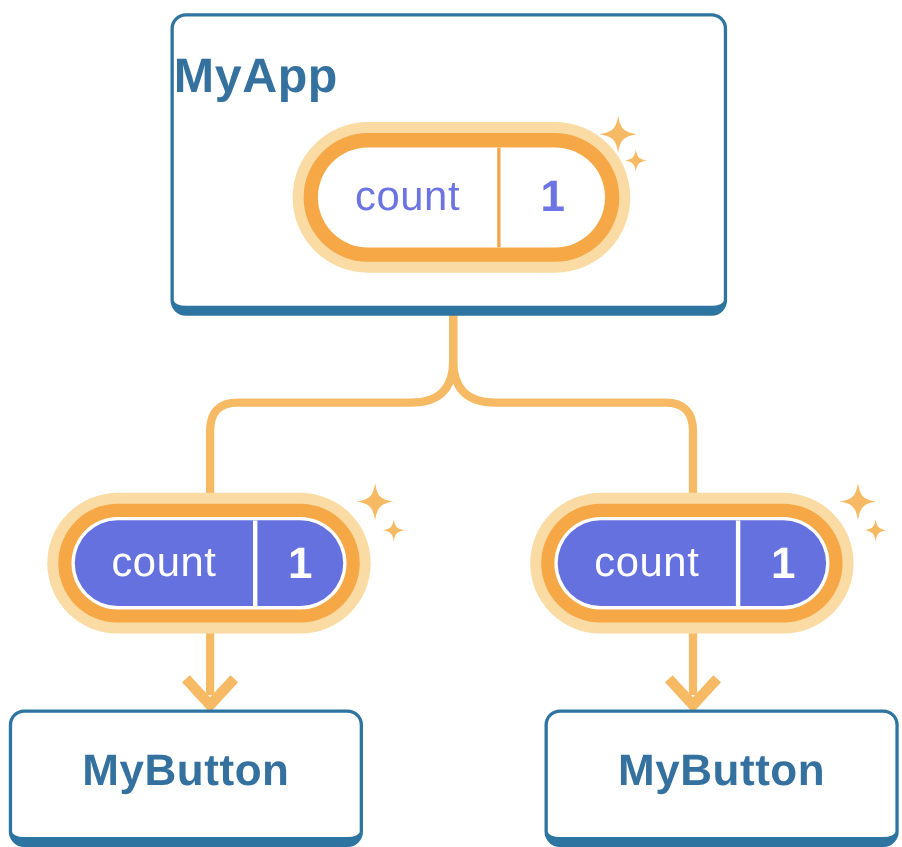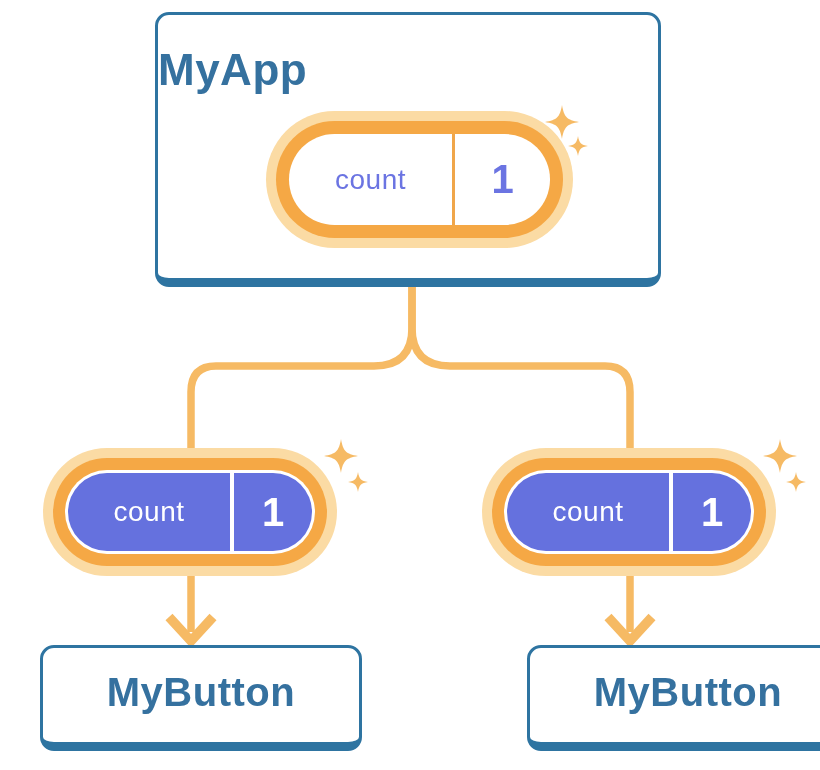--- a/index.html
+++ b/index.html
@@ -30,21 +30,21 @@
   .node-card{
     position:absolute;
     background:#fff;
     border:3px solid var(--blue-border);
     border-bottom-width:9px;
     border-radius:14px;
     box-sizing:border-box;
     z-index:2;
   }
   .node-card.root{left:155px;top:12px;width:506px;height:275px;}
-  .node-card.leaf{top:645px;width:322px;height:106px;display:flex;align-items:center;justify-content:center;margin-left:32px;}
+  .node-card.leaf{top:645px;width:322px;height:125px;display:flex;align-items:center;justify-content:center;}
   .node-card.leaf.left{left:8px;}
   .node-card.leaf.right{left:495px;}
   .node-title{
     color:var(--blue-text);
     font-size:44px;
     font-weight:600;
     letter-spacing:0.5px;
     text-align:left;
   }
   .node-card.root .node-title{margin-top:30px;}
@@ -90,21 +90,21 @@
   .pill.purple .pill-ring{padding:12px;}
   .pill.purple .pill-gap{padding:3px;}
   .pill.purple .pill-body{background:var(--purple-fill);}
   .pill.purple .seg{color:#fff;}
   .pill.purple .pill-divider{width:4px;background:#fff;}
   .pill.purple.left{left:43px;top:448px;}
   .pill.purple.right{left:482px;top:448px;}
 
   .seg{
     display:flex;align-items:center;justify-content:center;
-    font-size:28px;
+    font-size:38px;
   }
   .seg.key{flex:1;font-weight:500;letter-spacing:0.5px;}
   .seg.val{font-weight:700;font-size:40px;}
   .pill.light .seg.val{width:95px;}
   .pill.purple .seg.val{width:78px;}
 </style>
 </head>
 <body>
 
 <div class="canvas">

